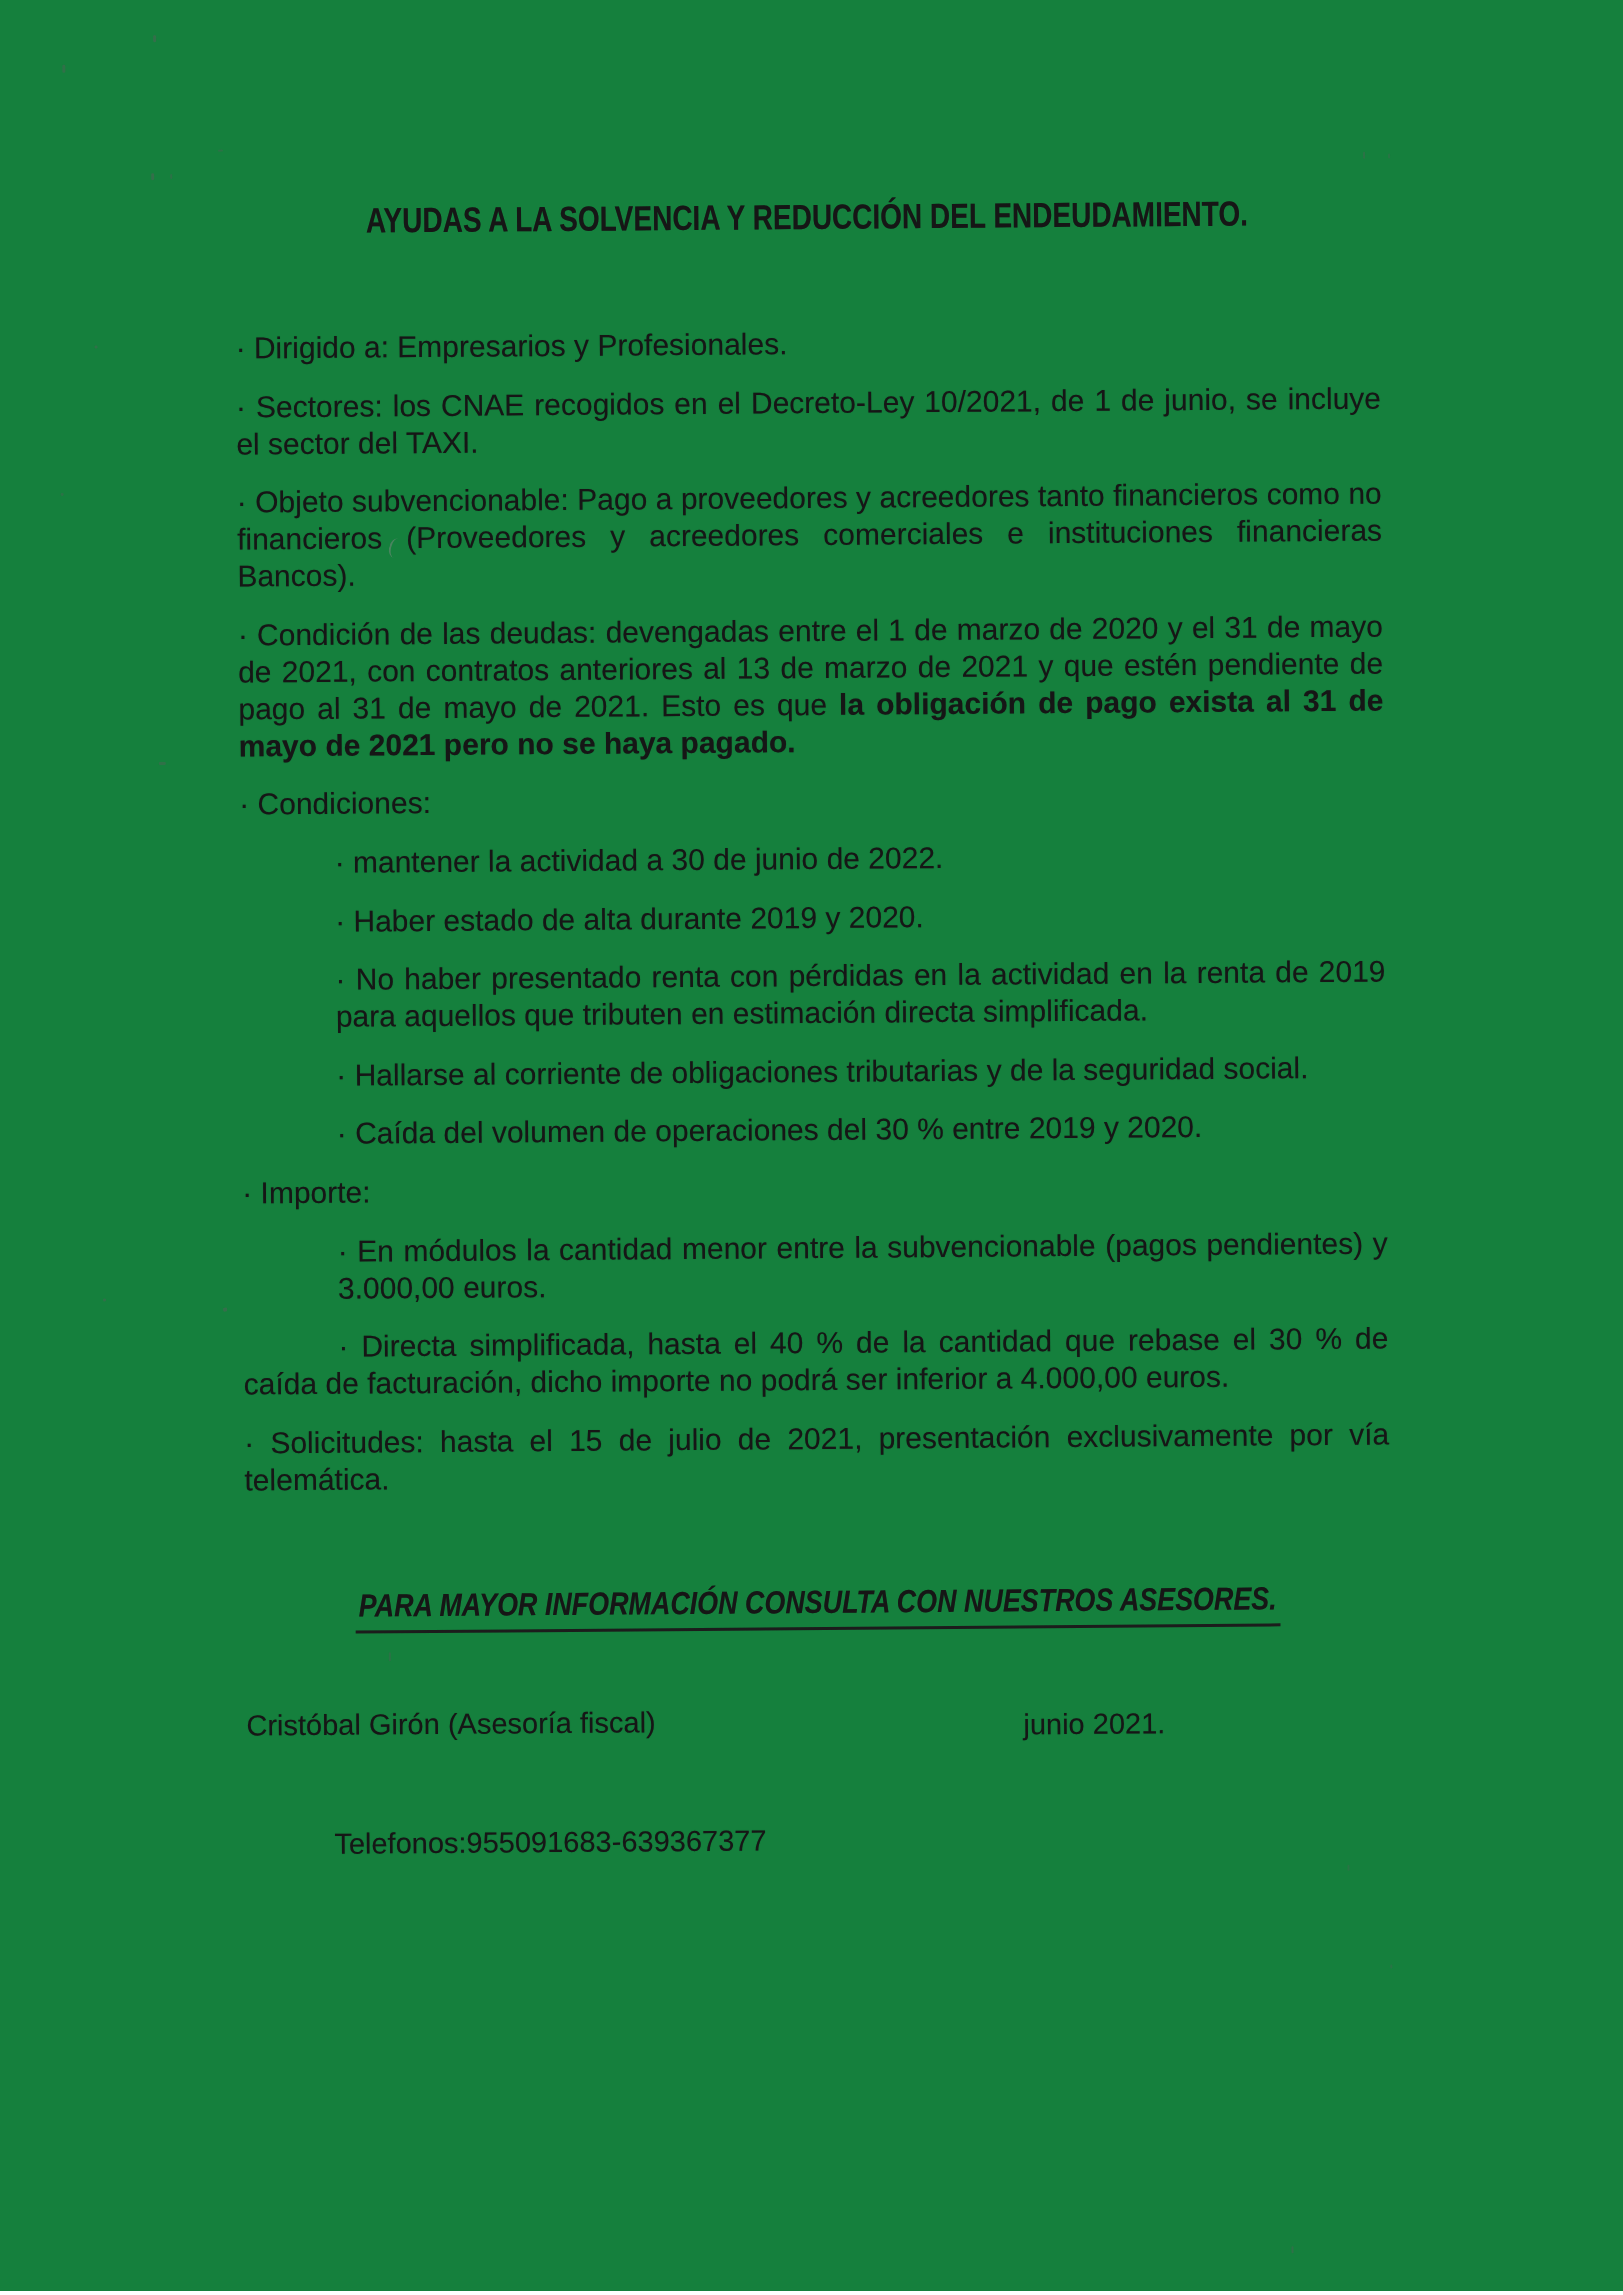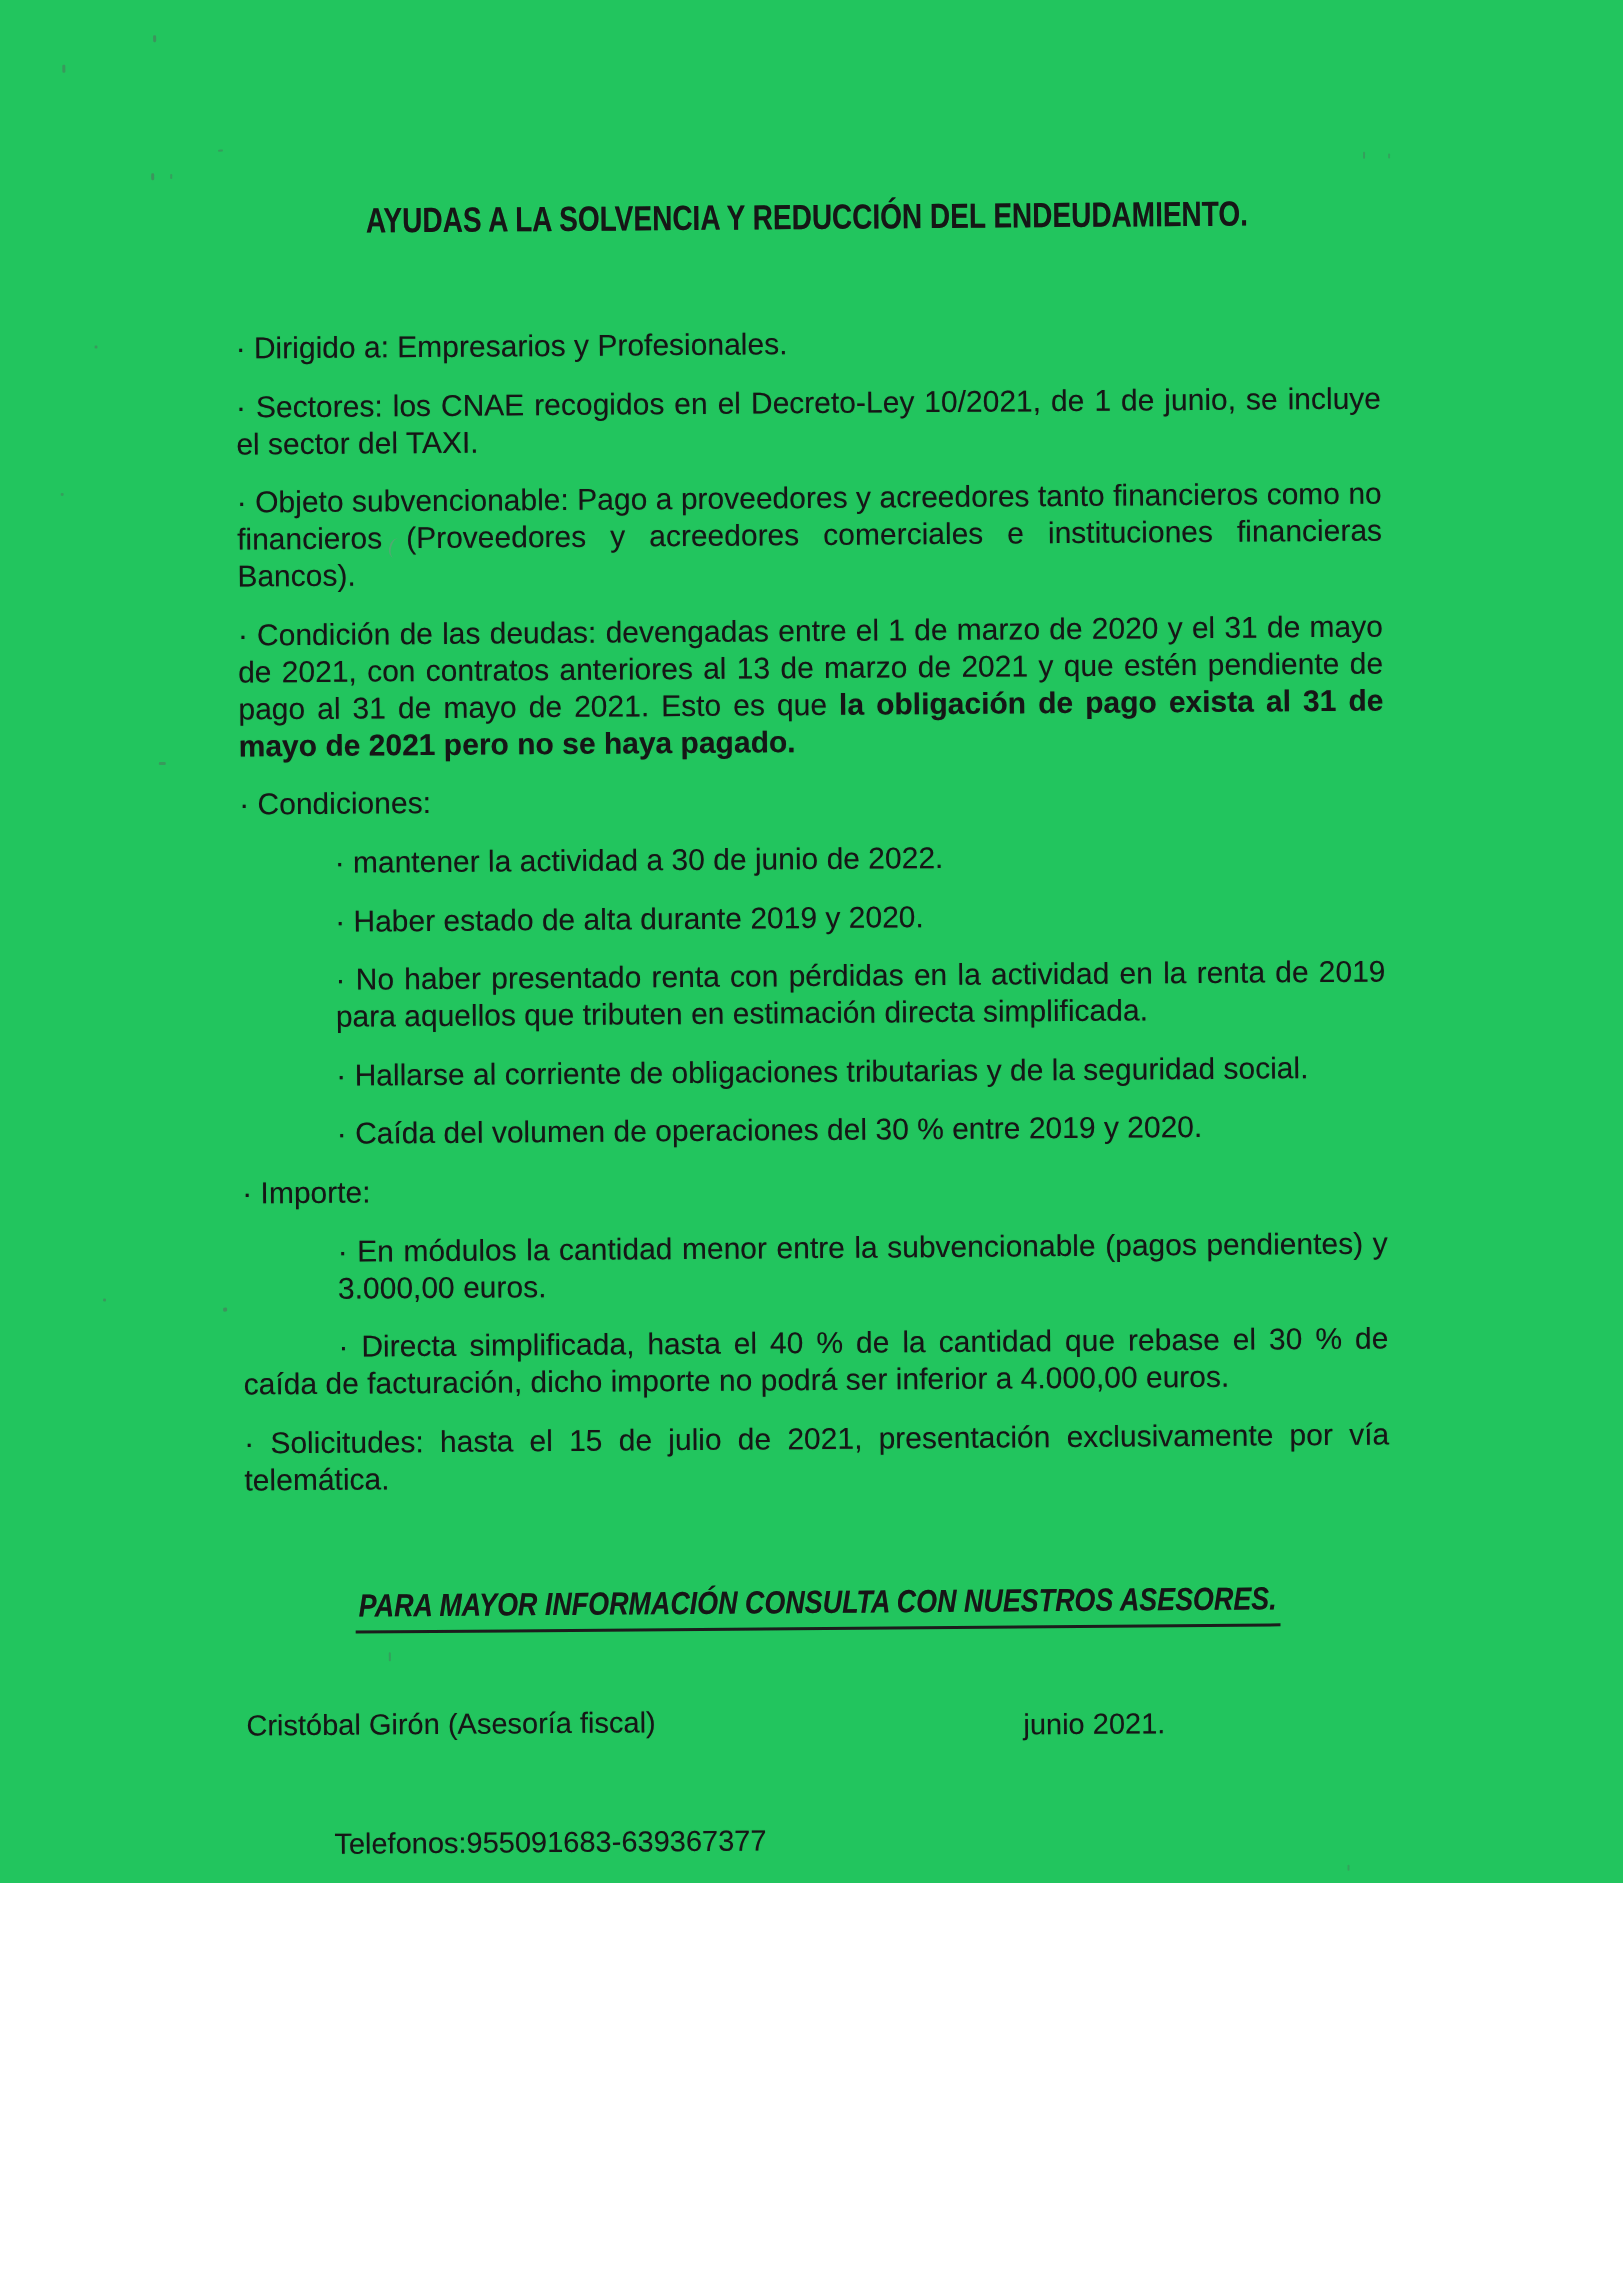--- a/index.html
+++ b/index.html
@@ -5,22 +5,22 @@
   html, body {
     margin: 0;
     padding: 0;
     width: 1623px;
     height: 2295px;
     background: #ffffff;
   }
   .page {
     position: relative;
     width: 1623px;
-    height: 1883px;
-    background: #22c55e;
+    height: 2291px;
+    background: #15803d;
     overflow: hidden;
     font-family: "Liberation Sans", sans-serif;
     color: #161616;
   }
   .tilt {
     position: absolute;
     left: 0; top: 0;
     width: 1623px;
     transform: rotate(-0.45deg);
     transform-origin: 812px 785px;

